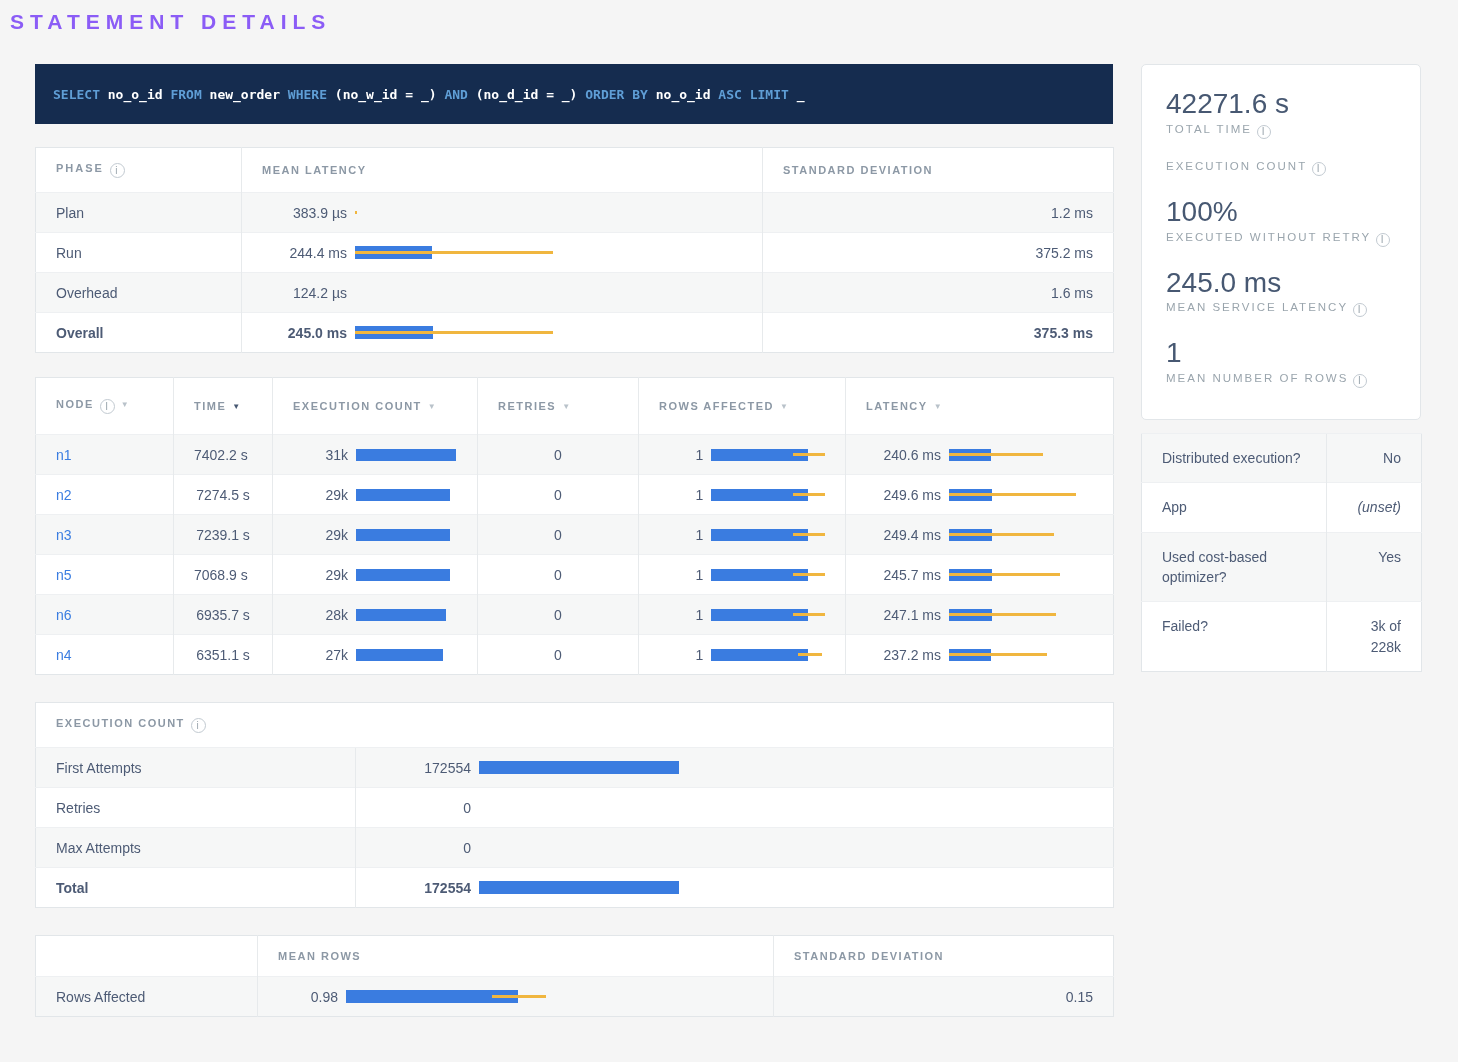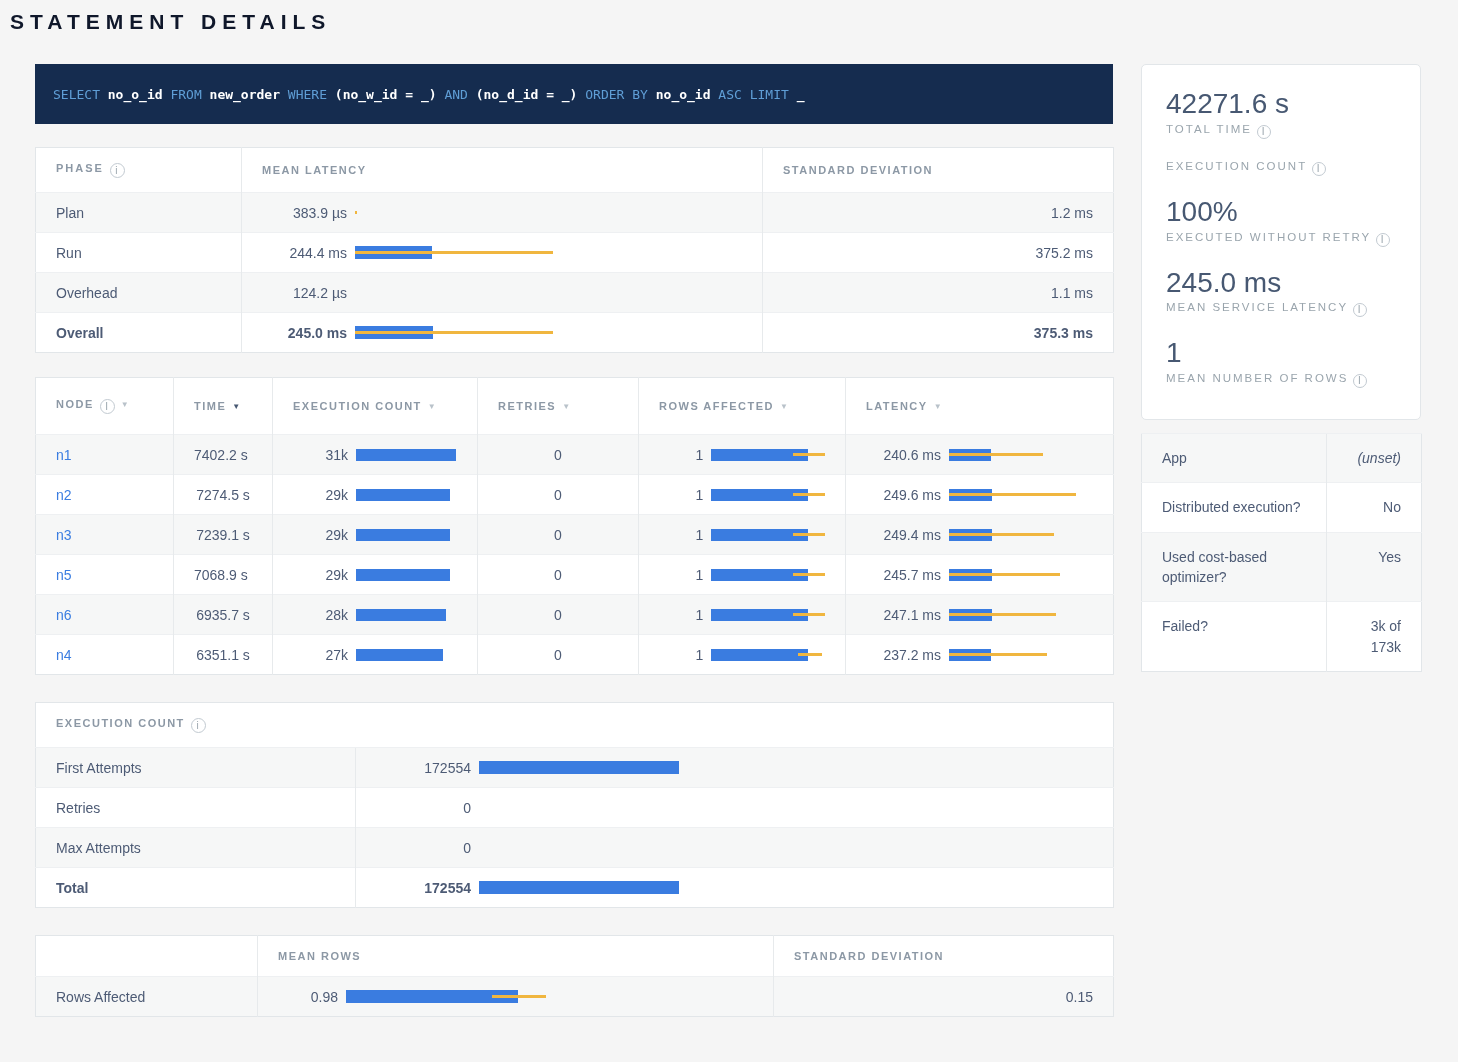--- a/index.html
+++ b/index.html
@@ -1,27 +1,27 @@
 <!DOCTYPE html>
 <html><head>
 <meta charset="utf-8">
 <style>
   * { margin:0; padding:0; box-sizing:border-box; }
   html,body { width:1458px; height:1062px; background:#f5f5f5; overflow:hidden;
     font-family:"Liberation Sans", sans-serif; color:#4d5b75; }
   .title { margin:10px 0 0 10px; font-size:21px; font-weight:bold; letter-spacing:6px;
-    color:#0f172a; text-transform:uppercase; }
+    color:#8b5cf6; text-transform:uppercase; }
   .content { display:flex; margin:30px 30px 0 35px; align-items:flex-start; }
   .main { width:1078px; }
   .side { width:280px; margin-left:28px; }
 
   
   .sqlbox { background:#152c4f; height:60px; display:flex; align-items:center; padding:0 18px; }
   .sqlbox code { font-family:"DejaVu Sans Mono", monospace; font-size:13px; color:#fff; }
-  .sqlbox .kw { color:#5f9ed6; font-weight:normal; }
+  .sqlbox .kw { color:#5f9ed6; font-weight:bold; }
   .sqlbox .id { color:#ffffff; font-weight:bold; }
 
   
   table.tbl { width:100%; border-collapse:collapse; background:#fff;
     border:1px solid #e2e6e9; table-layout:fixed; }
   table.tbl th { font-size:11px; letter-spacing:1.5px; color:#8c98a5; font-weight:bold;
     text-align:left; padding:14px 20px; background:#fff; }
   table.tbl td { font-size:14px; padding:0 20px; height:40px; color:#4d5b75; }
   table.tbl tbody tr:nth-child(odd) td { background:#f6f7f7; }
   table.tbl tbody tr td { border-top:1px solid #eef0f2; }
@@ -129,21 +129,21 @@
           <td>Overhead</td>
           <td class="colsep">
               <div class="barcell">
                 <span class="barval w85">124.2 µs</span>
                 <div class="track t198">
                   <div class="bbar" style="width: 0px;"></div>
                   <div class="bline" style="left: 0px; width: 0px;"></div>
                 </div>
               </div>
             </td>
-          <td class="colsep right">1.1 ms</td>
+          <td class="colsep right">1.6 ms</td>
         </tr>
         <tr class="bold-row">
           <td>Overall</td>
           <td class="colsep">
               <div class="barcell">
                 <span class="barval w85">245.0 ms</span>
                 <div class="track t198">
                   <div class="bbar" style="width: 39.5%;"></div>
                   <div class="bline" style="left: 0px; width: 100%;"></div>
                 </div>
@@ -475,31 +475,31 @@
       </div>
     </div>
 
     <table class="tbl attrs">
       <colgroup>
           <col style="width:185px">
           <col style="width:95px">
         </colgroup>
       <tbody>
         <tr>
+          <td class="al">Distributed execution?</td>
+          <td class="av">No</td>
+        </tr>
+        <tr>
           <td class="al">App</td>
           <td class="av unset">(unset)</td>
         </tr>
         <tr>
-          <td class="al">Distributed execution?</td>
-          <td class="av">No</td>
-        </tr>
-        <tr>
           <td class="al">Used cost-based optimizer?</td>
           <td class="av">Yes</td>
         </tr>
         <tr>
           <td class="al">Failed?</td>
-          <td class="av">3k of 173k</td>
+          <td class="av">3k of 228k</td>
         </tr>
       </tbody>
     </table>
   </aside>
 </div>
 
 </body></html>

